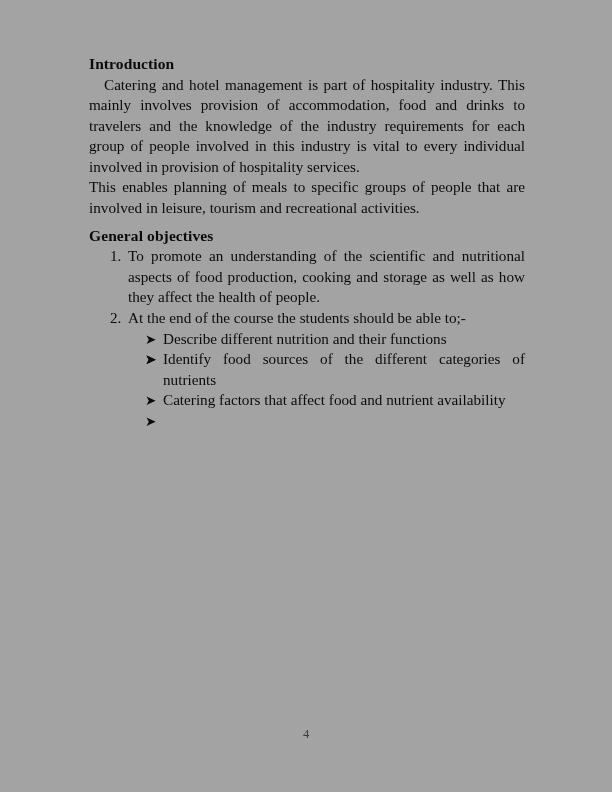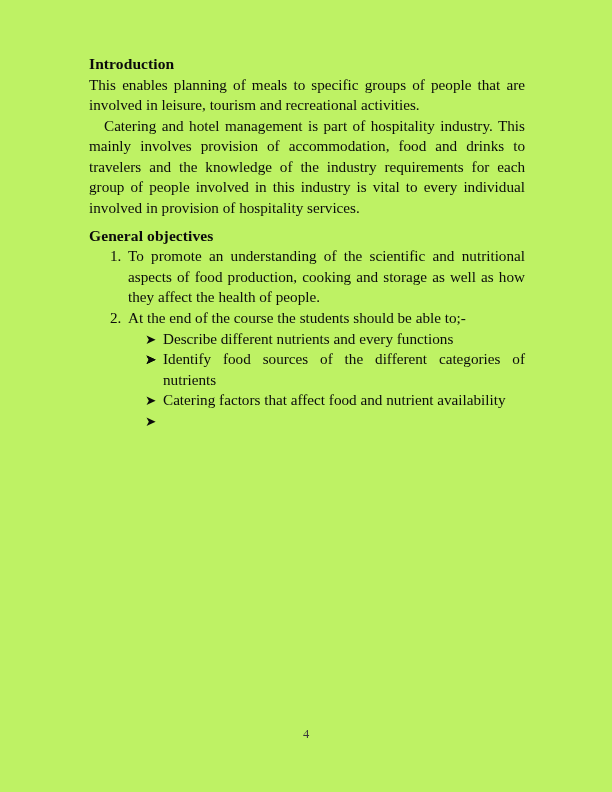--- a/index.html
+++ b/index.html
@@ -4,21 +4,21 @@
 <style>
   html, body {
     margin: 0;
     padding: 0;
     background: #ffffff;
   }
   .page {
     position: relative;
     width: 612px;
     height: 792px;
-    background: #bef264;
+    background: #a3a3a3;
     overflow: hidden;
     font-family: "Liberation Serif", "DejaVu Serif", serif;
     color: #0b0b0b;
   }
   .content {
     position: absolute;
     left: 89px;
     top: 54px;
     width: 436px;
   }
@@ -103,41 +103,41 @@
 </style>
 </head>
 <body>
 
 <div class="page">
 
   <div class="content">
 
     <h2 class="heading">Introduction</h2>
 
+    <p class="para indent">Catering and hotel management is part of hospitality industry. This mainly involves provision of accommodation, food and drinks to travelers and the knowledge of the industry requirements for each group of people involved in this industry is vital to every individual involved in provision of hospitality services.</p>
+
     <p class="para">This enables planning of meals to specific groups of people that are involved in leisure, tourism and recreational activities.</p>
-
-    <p class="para indent">Catering and hotel management is part of hospitality industry. This mainly involves provision of accommodation, food and drinks to travelers and the knowledge of the industry requirements for each group of people involved in this industry is vital to every individual involved in provision of hospitality services.</p>
 
     <h2 class="heading heading-spaced">General objectives</h2>
 
     <ol class="numlist">
       <li>
         <span class="num">1.</span>
         <span>To promote an understanding of the scientific and nutritional aspects of food production, cooking and storage as well as how they affect the health of people.</span>
       </li>
       <li>
         <span class="num">2.</span>
         <span>At the end of the course the students should be able to;-</span>
       </li>
     </ol>
 
     <ul class="arrowlist">
       <li>
         <span class="arrow">➤</span>
-        <span>Describe different nutrients and every functions</span>
+        <span>Describe different nutrition and their functions</span>
       </li>
       <li>
         <span class="arrow">➤</span>
       </li>
       <li>
         <span class="arrow">➤</span>
       </li>
       <li>
         <span class="arrow">➤</span>
         <span>Identify food sources of the different categories of nutrients</span>

